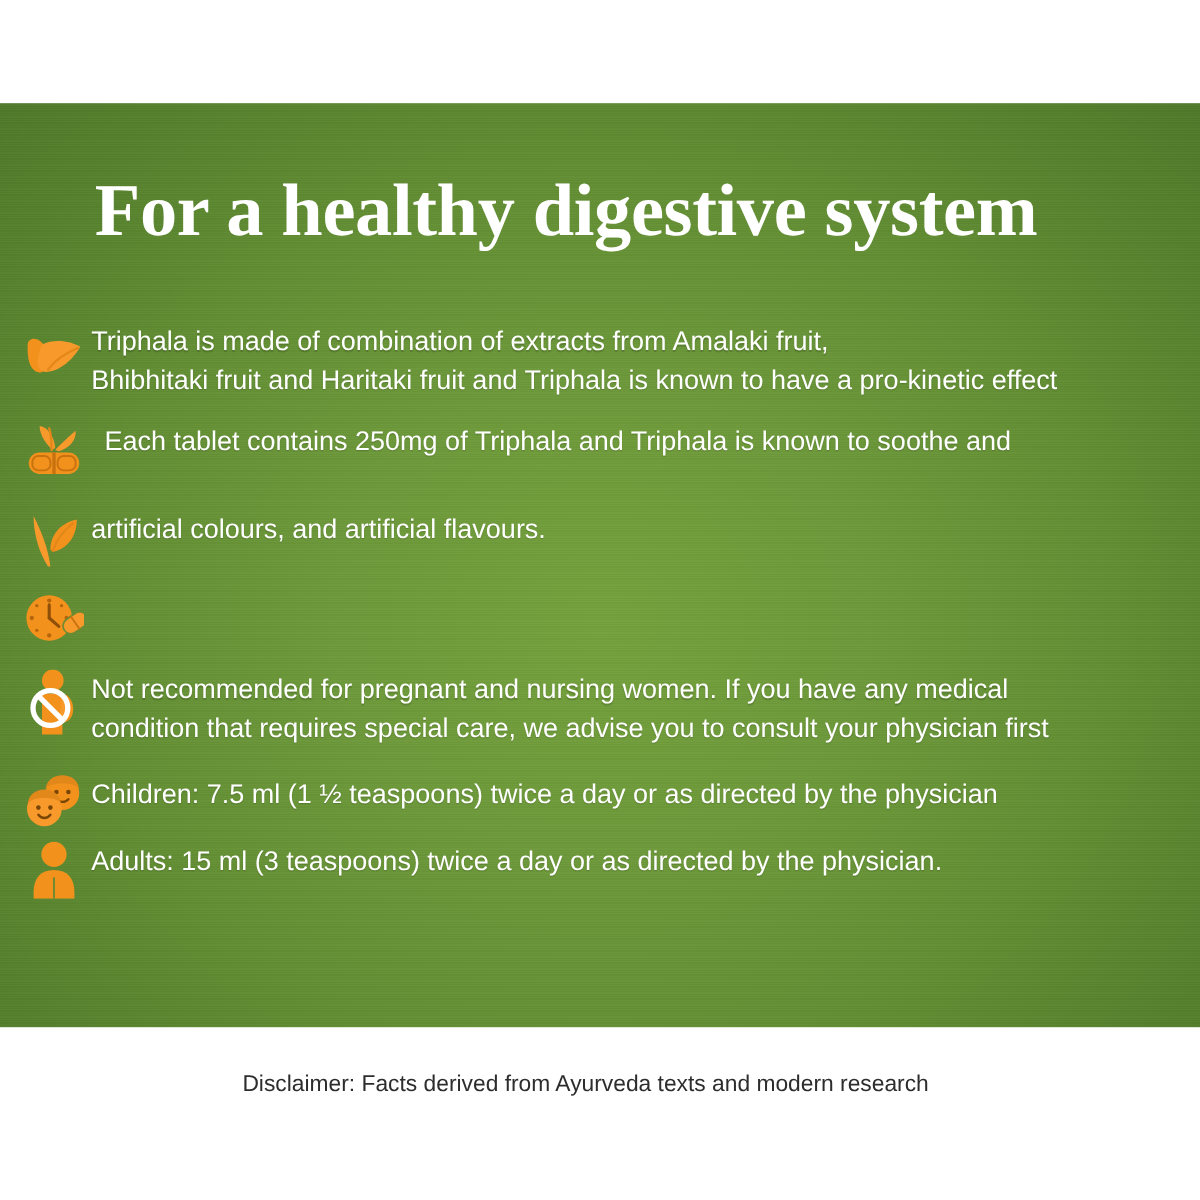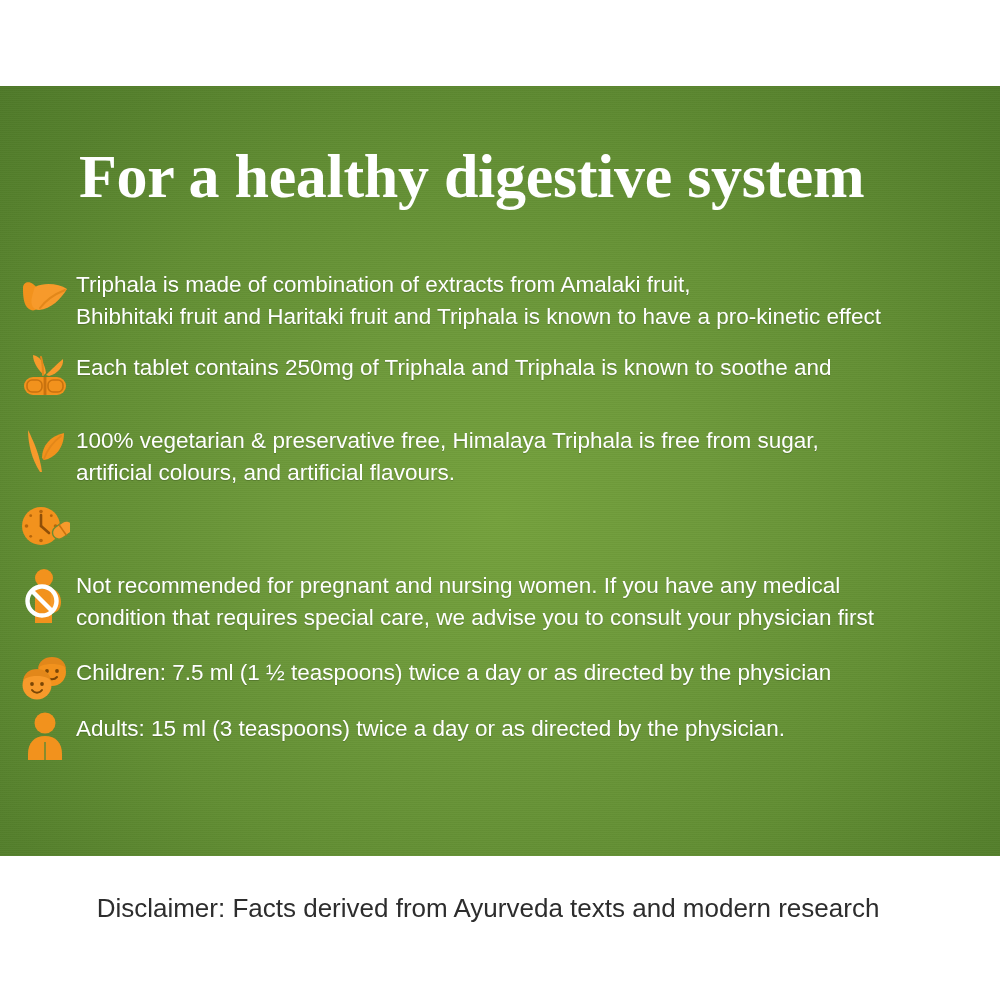--- a/index.html
+++ b/index.html
@@ -99,38 +99,38 @@
     color: #ffffff;
     font-size: 22.5px;
     line-height: 1.42;
     font-weight: 400;
     padding-top: 3px;
     text-shadow: 0 1px 1px rgba(0,0,0,0.18);
   }
   .bullet .txt .l2 { display: block; }
 
   .b-1 { margin-bottom: 16px; align-items: flex-end; }
-  .b-2 { margin-bottom: 17px; }
+  .b-2 { margin-bottom: 17px; gap: 11px; }
   .b-3 { margin-bottom: 14px; }
   .b-4 { margin-bottom: 12px; }
   .b-5 { margin-bottom: 20px; }
   .b-6 { margin-bottom: 4px; }
   .b-7 { margin-bottom: 0px; }
 
   .b-4 .icon, .b-5 .icon, .b-6 .icon, .b-7 .icon { height: 50px; }
 
   
   .disclaimer {
     position: absolute;
     left: 0;
     top: 893px;
     width: 976px;
     text-align: center;
     color: #2d2d2d;
-    font-size: 26px;
+    font-size: 19px;
     font-weight: 400;
   }
 </style>
 </head>
 <body>
 
 <div id="page">
 
   <div class="panel">
     <div class="panel-inner">
@@ -172,21 +172,20 @@
 
         <div class="bullet b-3">
           <span class="icon">
             <svg width="50" height="50" viewBox="0 0 50 50">
               <path d="M20 48 C12 36, 8 20, 8 6 C14 18, 20 32, 22 48 Z" fill="#f79a2b"></path>
               <path d="M22 34 C22 22, 30 12, 44 9 C44 24, 35 34, 24 36 Z" fill="#f2921d"></path>
               <path d="M41 12 C33 18, 27 26, 24 35" stroke="#e2871a" stroke-width="1.8" fill="none" stroke-linecap="round"></path>
             </svg>
           </span>
           <span class="txt">
-            <span>100% vegetarian &amp; preservative free, Himalaya Triphala is free from sugar,</span>
             <span class="l2">artificial colours, and artificial flavours.</span>
           </span>
         </div>
 
         <div class="bullet b-4">
           <span class="icon">
             <svg width="50" height="46" viewBox="0 0 50 46">
               <circle cx="21" cy="21" r="19" fill="#f2921d"></circle>
               <circle cx="21" cy="6.5" r="1.8" fill="#b5660c"></circle>
               <circle cx="21" cy="35.5" r="1.8" fill="#b5660c"></circle>

